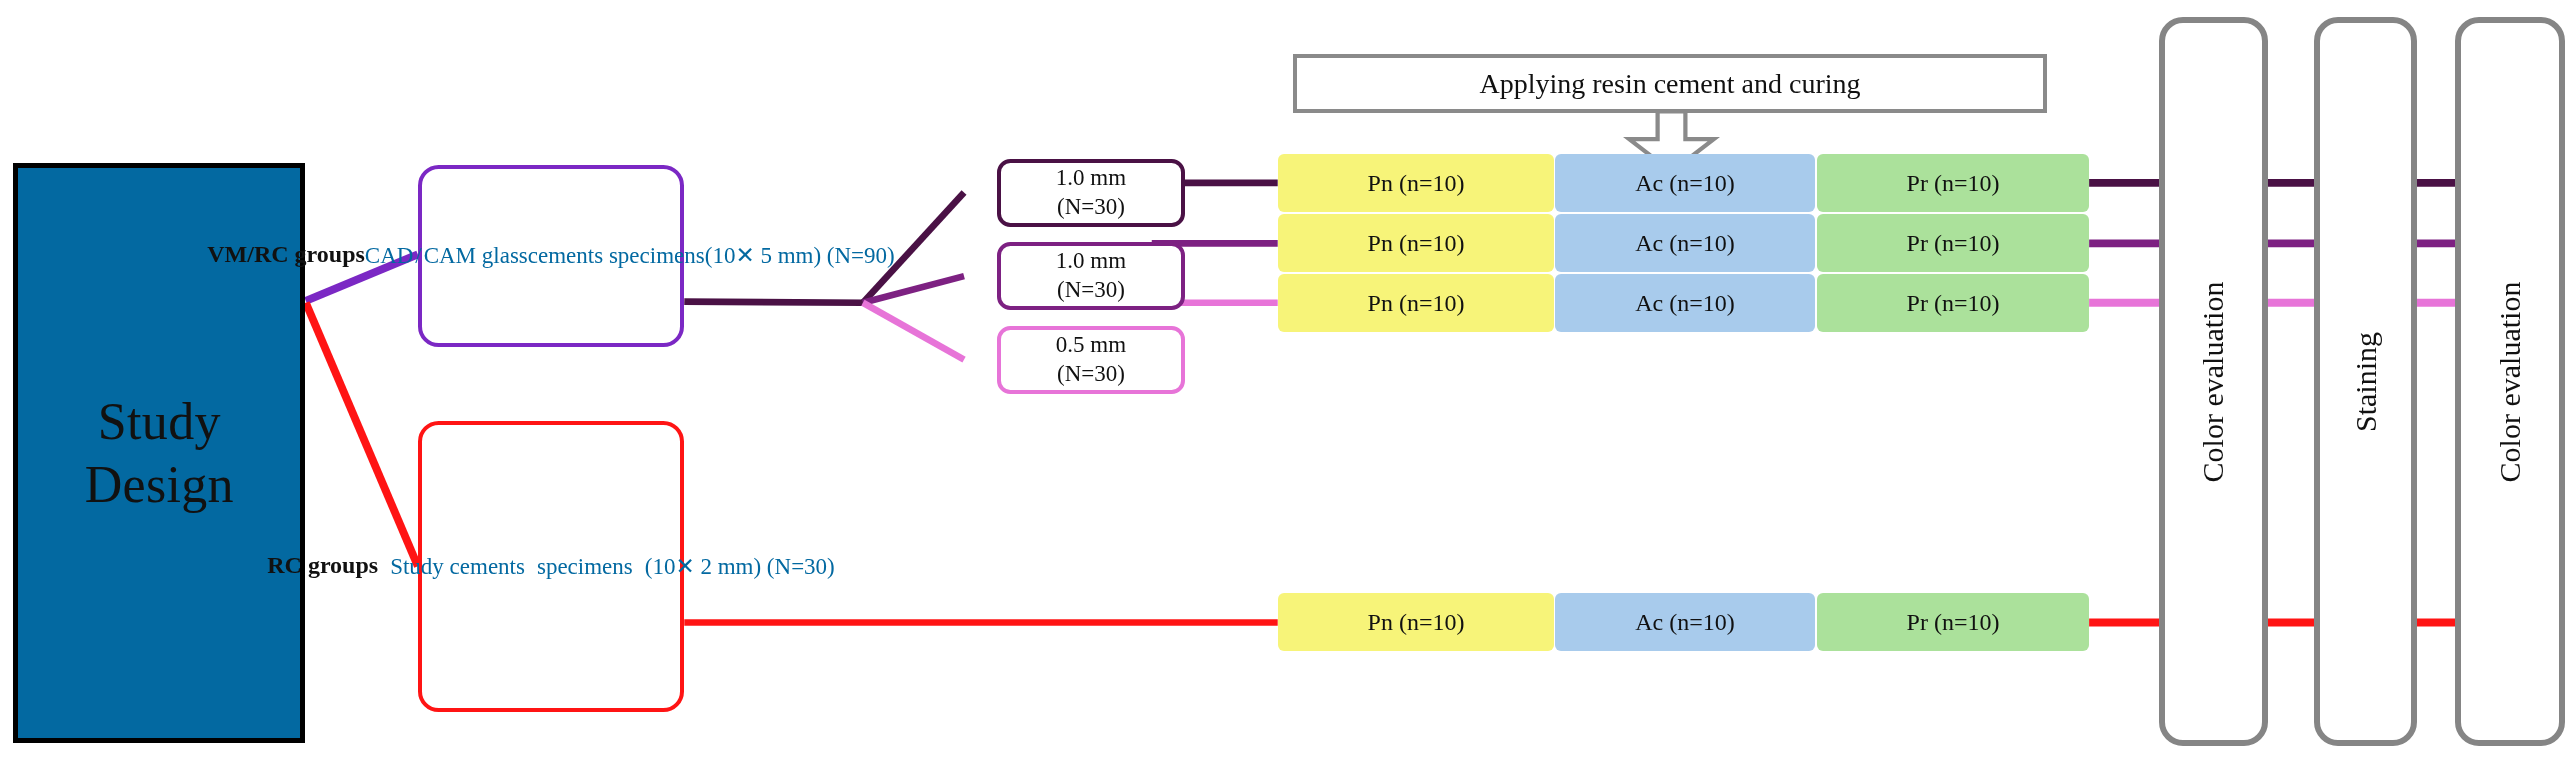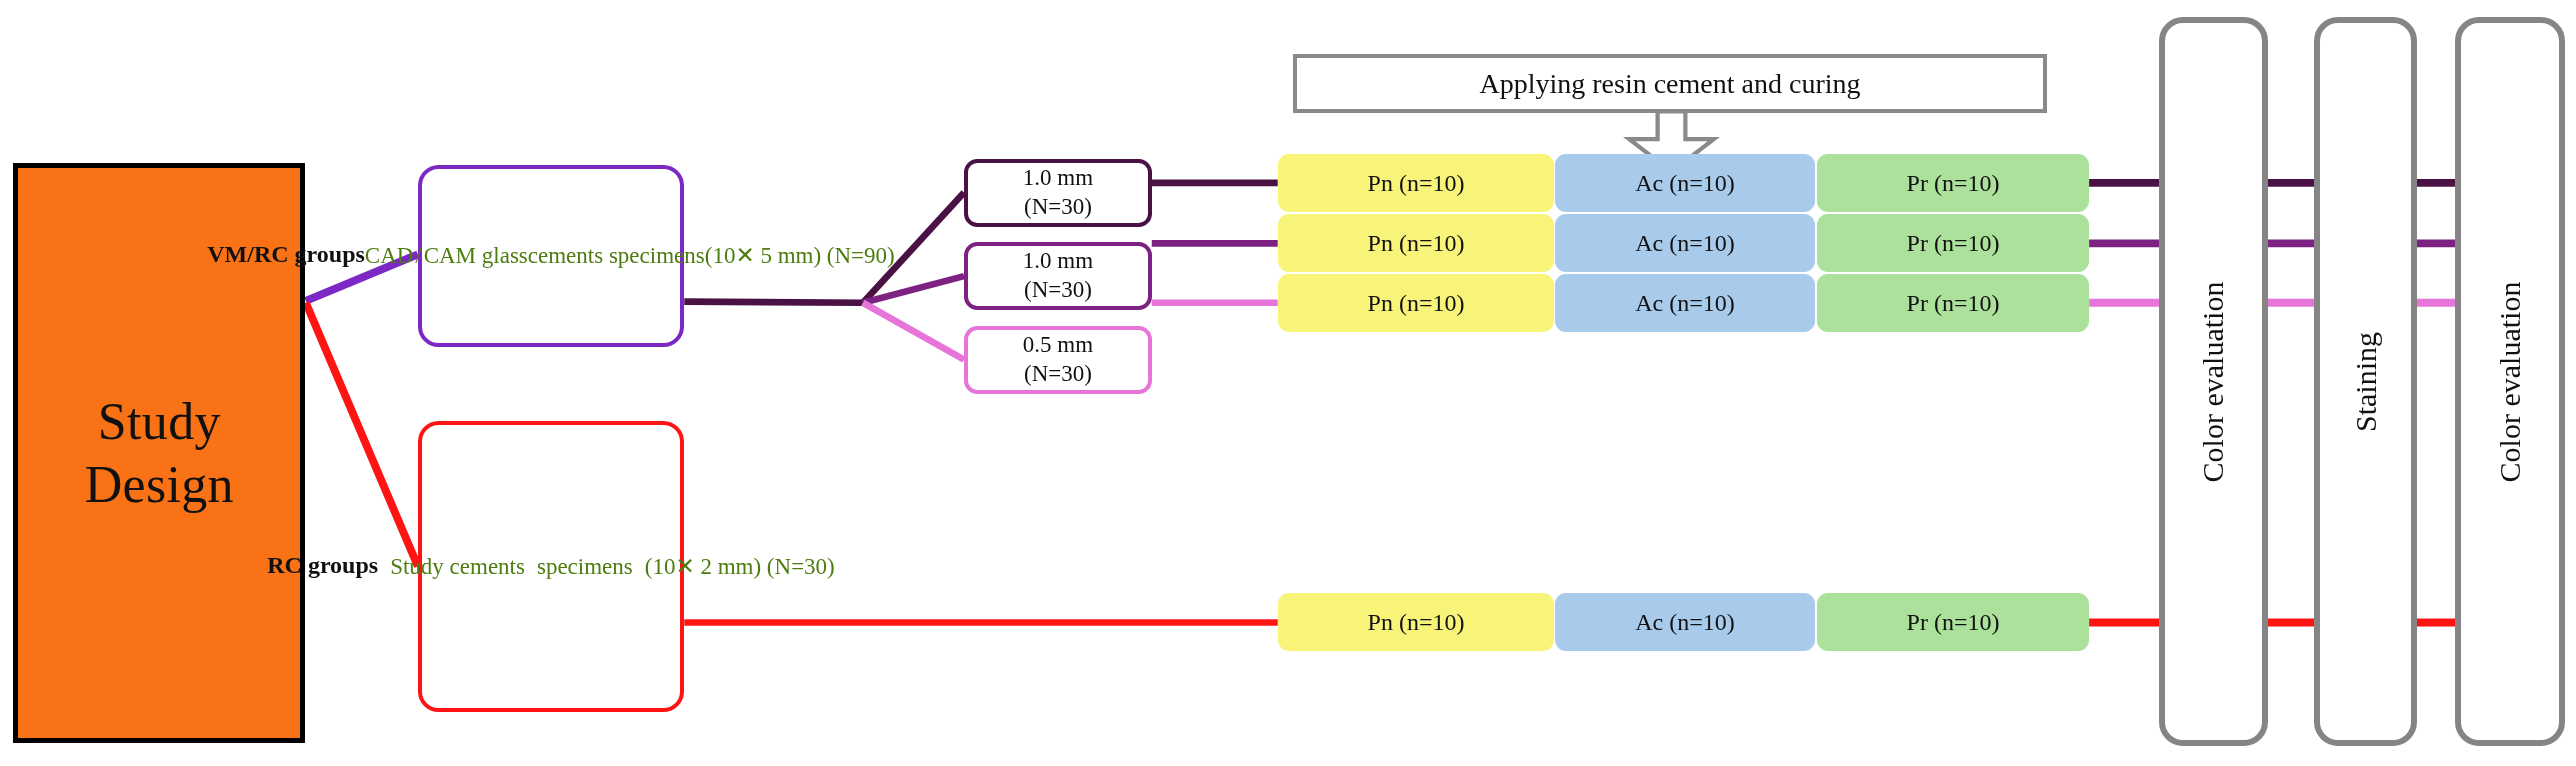--- a/index.html
+++ b/index.html
@@ -3,58 +3,58 @@
 <meta charset="utf-8">
 <style>
   html,body{margin:0;padding:0;background:#ffffff;}
   body{font-family:"Liberation Serif", serif;}
   #stage{position:relative;width:2576px;height:766px;background:#ffffff;overflow:hidden;}
   #wires{position:absolute;left:0;top:0;width:2576px;height:766px;pointer-events:none;}
 
   
   .studybox{
     position:absolute;left:13.3px;top:163px;width:292px;height:580px;
-    border:5.4px solid #000000;background:#f97316;box-sizing:border-box;
+    border:5.4px solid #000000;background:#0369a1;box-sizing:border-box;
     display:flex;align-items:center;justify-content:center;
   }
   .studybox .txt{
     font-family:"Liberation Serif", serif;font-size:52px;line-height:1.22;
     color:#111111;text-align:center;font-weight:400;letter-spacing:0.3px;
   }
 
   
   .groupbox{
     position:absolute;background:#ffffff;box-sizing:border-box;
     border-radius:20.6px;display:flex;
     align-items:center;justify-content:center;
   }
   .groupbox .hdr{
     font-family:"Liberation Serif", serif;font-weight:700;font-size:24px;
     color:#111;line-height:1.25;margin-bottom:3.6px;white-space:nowrap;
   }
   .groupbox .ln{
-    font-family:"Liberation Serif", serif;font-size:23px;color:#4d7c0f;
+    font-family:"Liberation Serif", serif;font-size:23px;color:#0369a1;
     line-height:1.3;white-space:nowrap;text-align:center;
   }
   #vmrc{left:418px;top:165px;width:266px;height:182px;border:4.8px solid #7B28C4;}
   #rcg {left:418px;top:421px;width:266px;height:291px;border:4.8px solid #FF1414;gap:12px;}
 
   
   .thickbox{
     position:absolute;background:#ffffff;box-sizing:border-box;border-radius:13.3px;
     display:flex;flex-direction:column;align-items:center;justify-content:center;
-    font-family:"Liberation Serif", serif;font-size:23px;color:#111;line-height:1.24;
+    font-family:"Liberation Serif", serif;font-size:23px;color:#111;line-height:1.24;margin-left:33px;
   }
   #th0{left:964px;top:159px;width:188px;height:68px;border:4.8px solid #4A1145;}
   #th1{left:964px;top:242px;width:188px;height:68px;border:4.8px solid #7D2182;}
   #th2{left:964px;top:326px;width:188px;height:68px;border:4.8px solid #E774D8;}
 
   
   .cell{
-    position:absolute;box-sizing:border-box;border-radius:11px;
+    position:absolute;box-sizing:border-box;border-radius:6px;
     display:flex;align-items:center;justify-content:center;
     font-family:"Liberation Serif", serif;font-size:24px;color:#111;
     white-space:nowrap;
   }
 
   
   #banner{
     position:absolute;left:1293px;top:54px;width:754px;height:59px;
     border:4.2px solid #8A8A8A;background:#ffffff;box-sizing:border-box;
     display:flex;align-items:center;justify-content:center;

